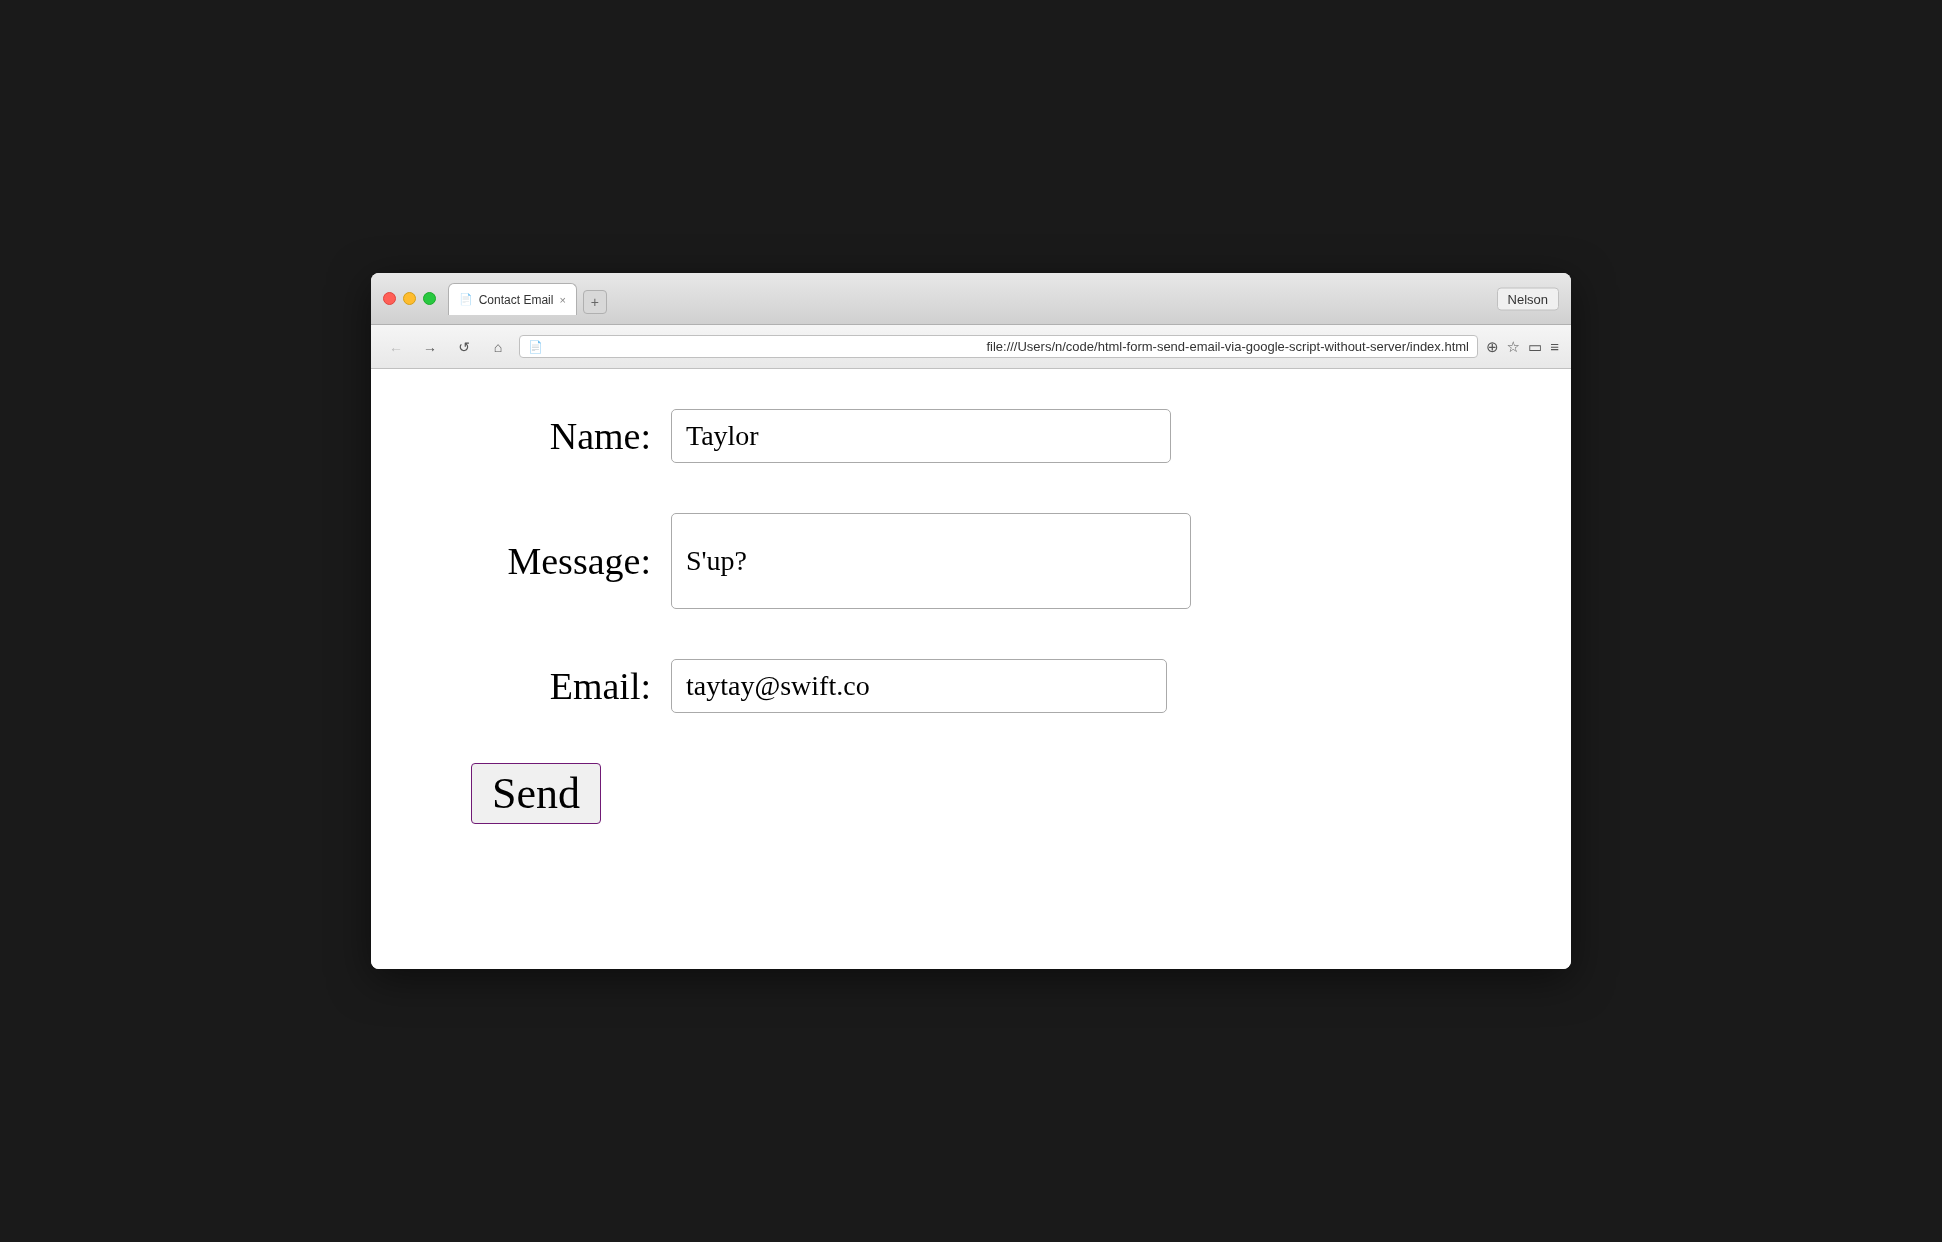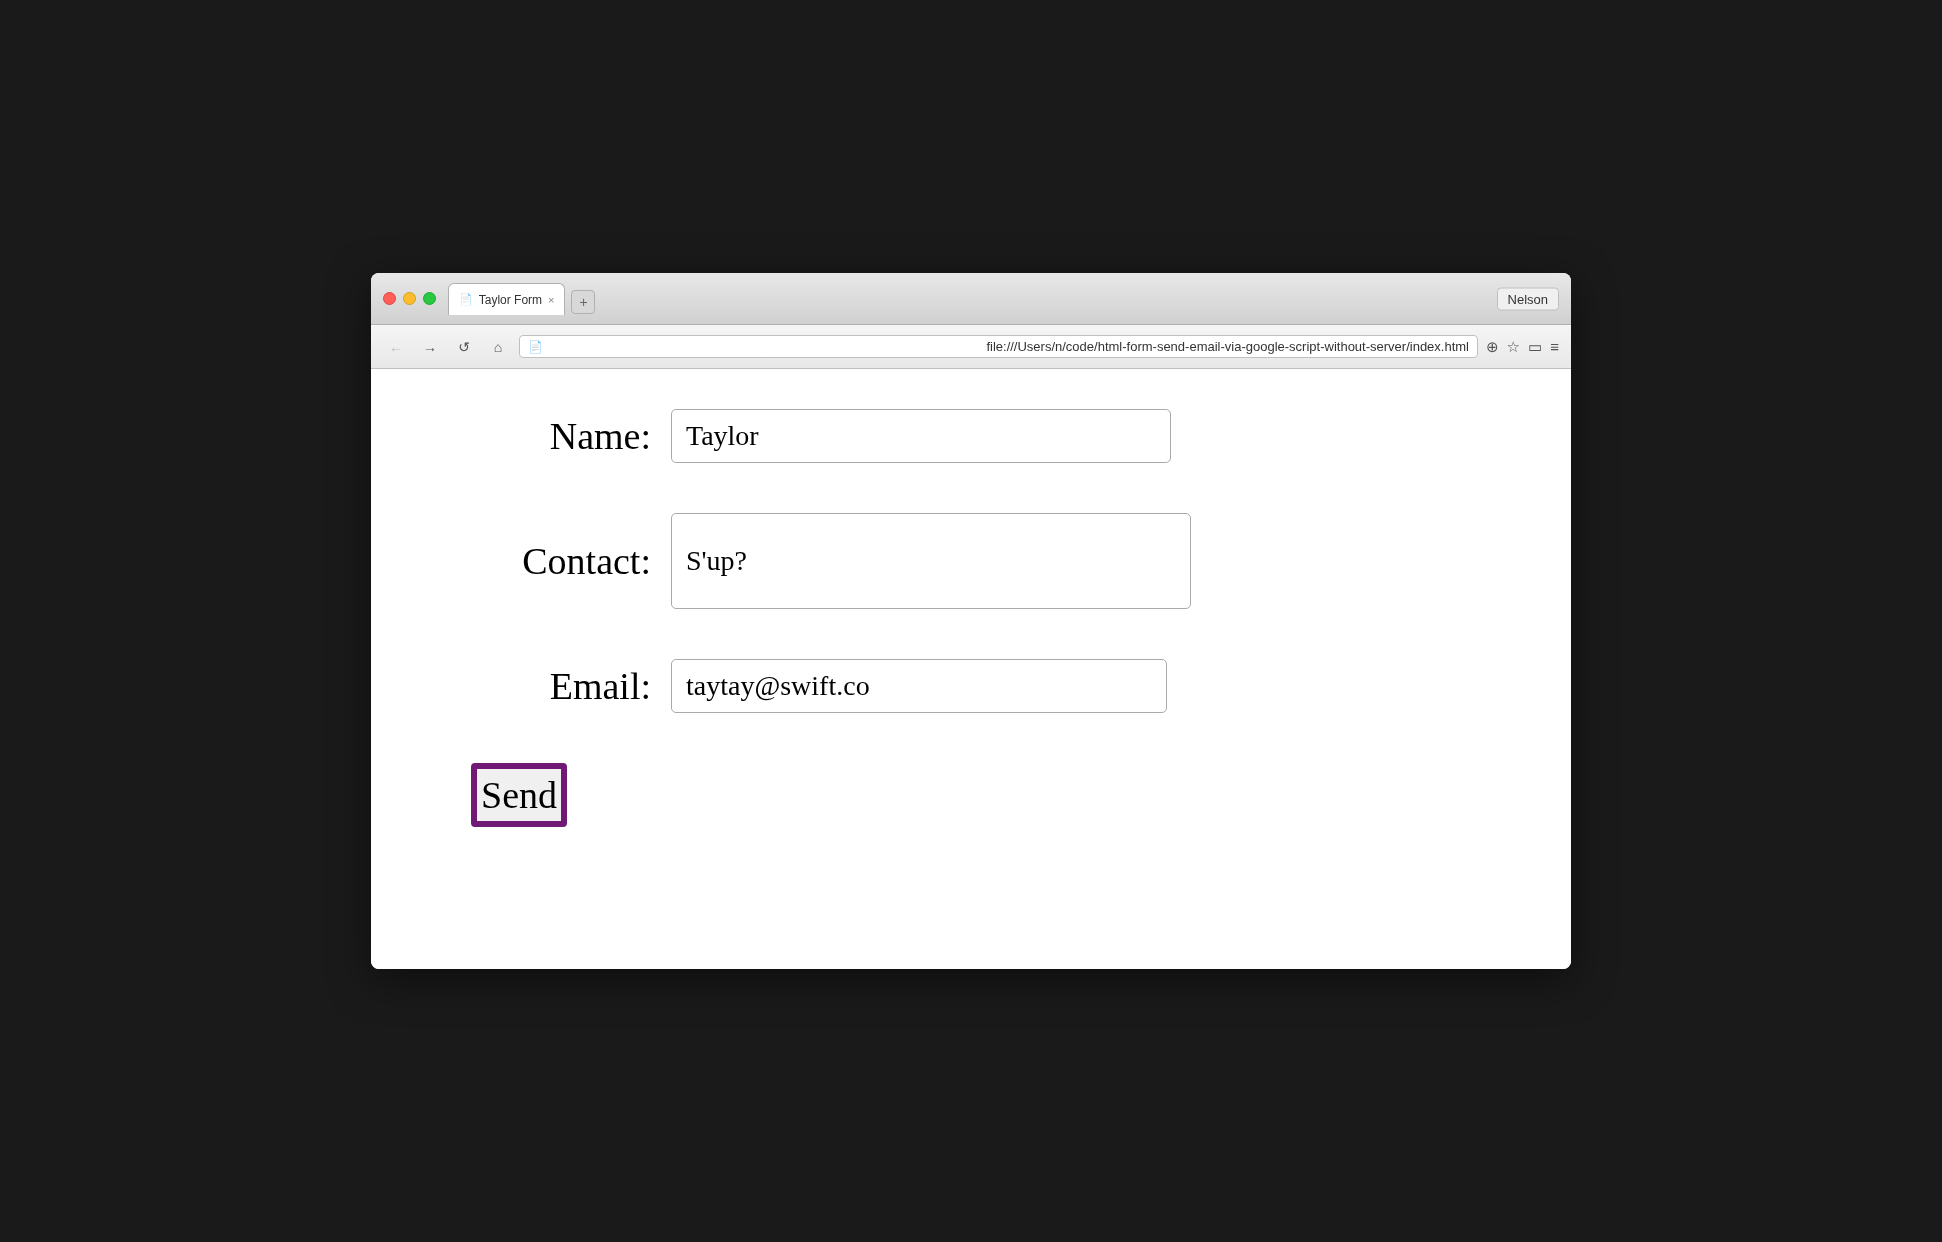--- a/index.html
+++ b/index.html
@@ -202,26 +202,26 @@
       padding: 10px 14px;
       outline: none;
     }
 
     .name-input { width: 500px; }
     .message-input { width: 520px; height: 96px; }
     .email-input { width: 496px; }
 
     .submit-btn {
       font-family: Georgia, 'Times New Roman', serif;
-      font-size: 38px;
+      font-size: 44px;
       color: #000;
       background: #f0f0f0;
-      border: 6px solid #701a75;
+      border: 1px solid #701a75;
       border-radius: 4px;
-      padding: 4px 4px;
+      padding: 4px 20px;
       cursor: pointer;
       margin-left: 20px;
     }
 
     .form-row.submit-row {
       margin-bottom: 0;
     }
   </style>
 </head>
 <body>
@@ -231,21 +231,21 @@
   <div class="title-bar">
     <div class="traffic-lights">
       <div class="traffic-light close"></div>
       <div class="traffic-light minimize"></div>
       <div class="traffic-light maximize"></div>
     </div>
 
     <div class="tabs-area">
       <div class="tab">
         <span class="tab-icon">📄</span>
-        <span>Taylor Form</span>
+        <span>Contact Email</span>
         <span class="tab-close">×</span>
       </div>
       <div class="new-tab-btn">+</div>
     </div>
 
     <div class="user-btn">Nelson</div>
   </div>
 
   <div class="nav-bar">
     <button class="nav-btn" disabled="">
@@ -275,21 +275,21 @@
   </div>
 
   <div class="page-content">
 
     <div class="form-row">
       <label class="form-label">Name:</label>
       <input class="form-input name-input" type="text" value="Taylor" style="">
     </div>
 
     <div class="form-row">
-      <label class="form-label">Contact:</label>
+      <label class="form-label">Message:</label>
       <input class="form-input message-input" type="text" value="S'up?" style="">
     </div>
 
     <div class="form-row">
       <label class="form-label">Email:</label>
       <input class="form-input email-input" type="text" value="taytay@swift.co" style="">
     </div>
 
     <div class="form-row submit-row">
       <button class="submit-btn">Send</button>

